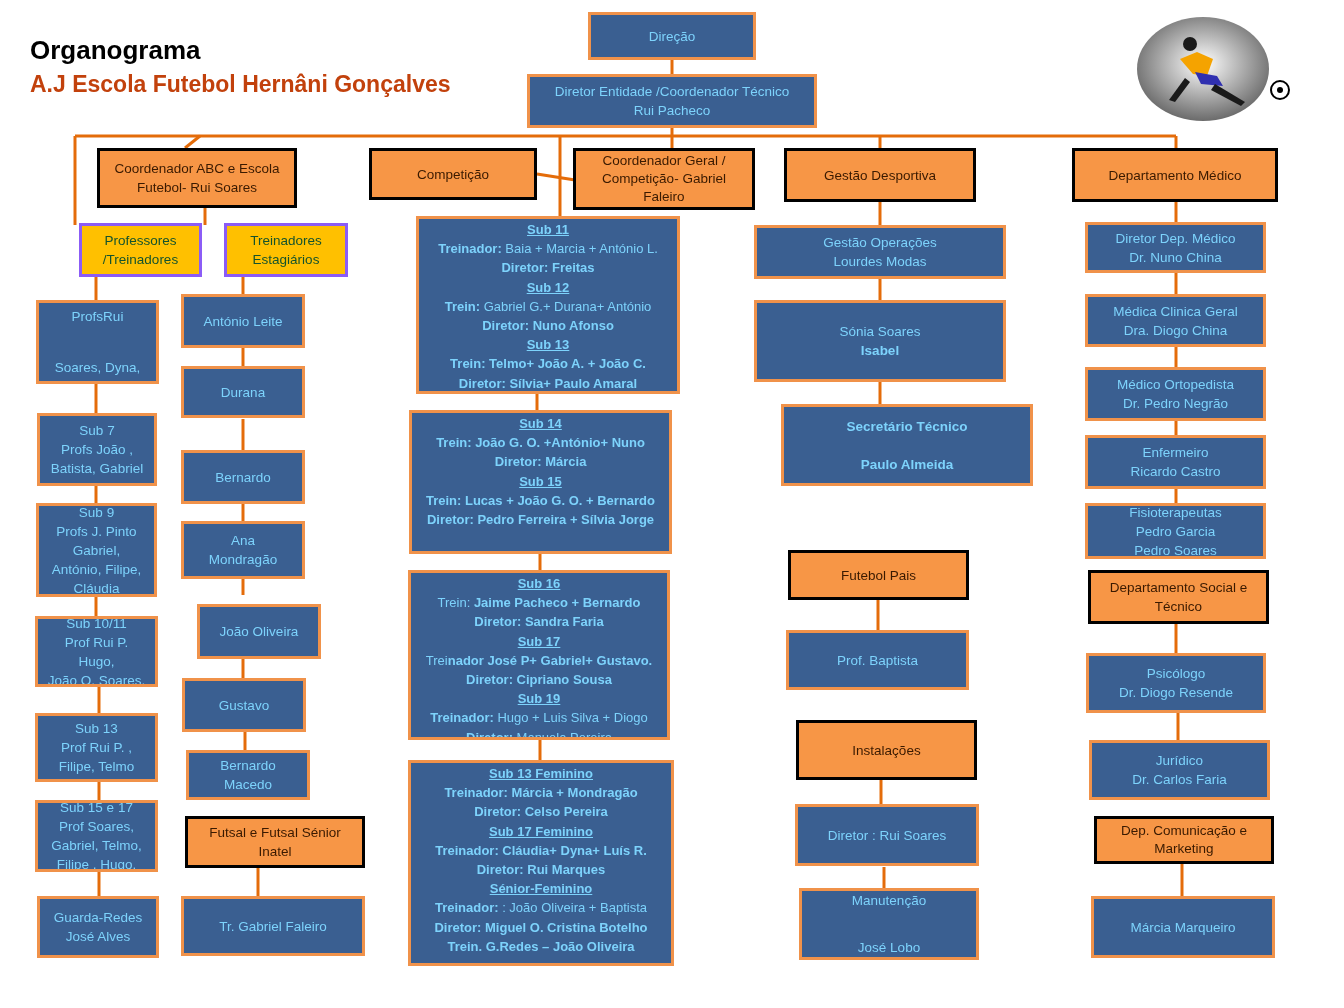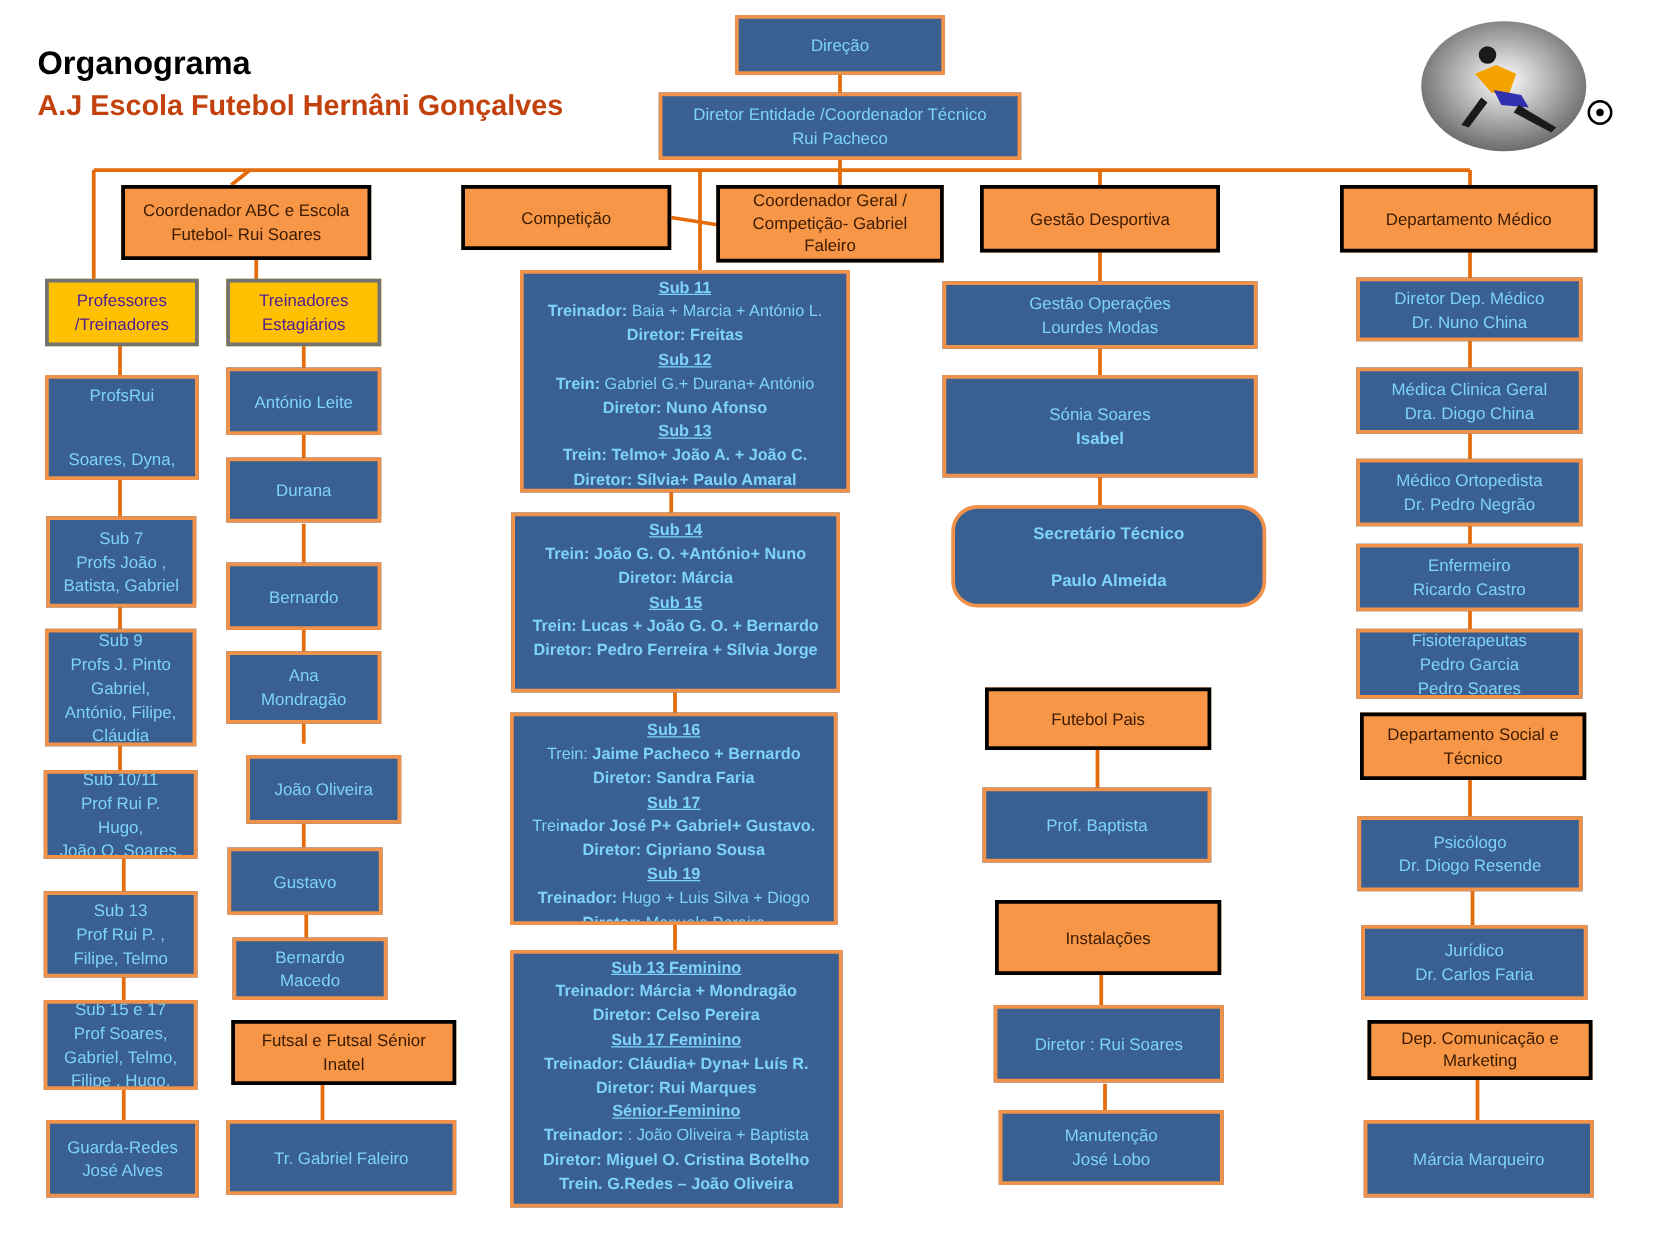--- a/index.html
+++ b/index.html
@@ -4,21 +4,21 @@
 <style>
   html, body { margin:0; padding:0; }
   body { width:1344px; height:1008px; position:relative; background:#ffffff; overflow:hidden;
          font-family:"Liberation Sans", "DejaVu Sans", sans-serif; }
   .title { position:absolute; left:30px; top:34px; font-weight:bold; color:#000; font-size:26px; line-height:32px; }
   .subtitle { position:absolute; left:30px; top:70px; font-weight:bold; color:#c2410c; font-size:23px; line-height:28px; }
   .box { position:absolute; box-sizing:border-box; display:flex; flex-direction:column; align-items:center; justify-content:center;
          text-align:center; font-size:13.5px; line-height:19px; overflow:hidden; }
   .blue { background:#3a5f91; border:3px solid #f0924a; color:#7dd3fc; }
   .orange { background:#f79646; border:3px solid #000000; color:#3a1a00; }
-  .yellow { background:#ffc000; border:3px solid #737373; color:#4c1d95; }
+  .yellow { background:#ffc000; border:3px solid #8b5cf6; color:#14532d;margin-left:43px; }
   .box .line { display:block; white-space:nowrap; }
   .box .b { font-weight:bold; }
   .box .u { font-weight:bold; text-decoration:underline; }
   .dense { font-size:13px; line-height:19.2px; justify-content:flex-start; padding-top:1px; }
   svg.lines { position:absolute; left:0; top:0; }
   .logo { position:absolute; left:1135px; top:14px; width:160px; height:110px; }
 </style>
 </head>
 <body>
 
@@ -255,41 +255,41 @@
 
 <div id="gestao-col">
     <div class="box blue" style="left: 754px; top: 225px; width: 252px; height: 54px;">
       <span class="line">Gestão Operações</span>
       <span class="line">Lourdes Modas</span>
     </div>
     <div class="box blue" style="left: 754px; top: 300px; width: 252px; height: 82px;">
       <span class="line">Sónia Soares</span>
       <span class="line b">Isabel</span>
     </div>
-    <div class="box blue" style="left: 761px; top: 404px; width: 252px; height: 82px; border-radius: 21px;">
+    <div class="box blue" style="left: 781px; top: 404px; width: 252px; height: 82px;">
       <span class="line b">Secretário Técnico</span>
       <span class="line">&nbsp;</span>
       <span class="line b">Paulo Almeida</span>
     </div>
   </div>
 
 <div class="box orange" style="left:788px;top:550px;width:181px;height:50px;">
   <span class="line">Futebol Pais</span>
 </div>
 <div class="box blue" style="left:786px;top:630px;width:183px;height:60px;">
   <span class="line">Prof. Baptista</span>
 </div>
 
 <div class="box orange" style="left:796px;top:720px;width:181px;height:60px;">
   <span class="line">Instalações</span>
 </div>
 <div class="box blue" style="left:795px;top:804px;width:184px;height:62px;">
   <span class="line">Diretor : Rui Soares</span>
 </div>
-<div class="box blue" style="left:799px;top:888px;width:180px;height:60px;">
+<div class="box blue" style="left:799px;top:888px;width:180px;height:72px;justify-content:space-between;">
   <span class="line">Manutenção</span>
   <span class="line">José Lobo</span>
 </div>
 
 <div id="med-col">
     <div class="box blue" style="left: 1085px; top: 222px; width: 181px; height: 51px;">
       <span class="line">Diretor Dep. Médico</span>
       <span class="line">Dr. Nuno China</span>
     </div>
     <div class="box blue" style="left: 1085px; top: 294px; width: 181px; height: 53px;">

